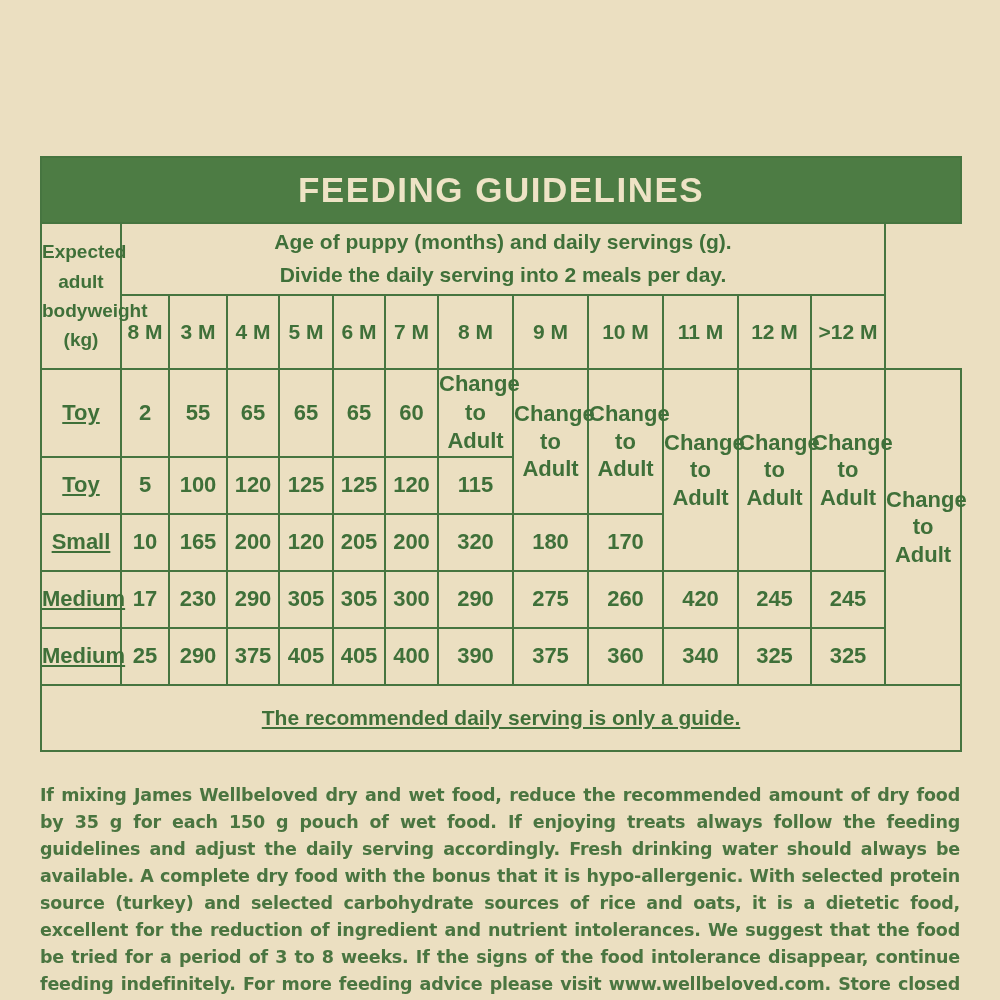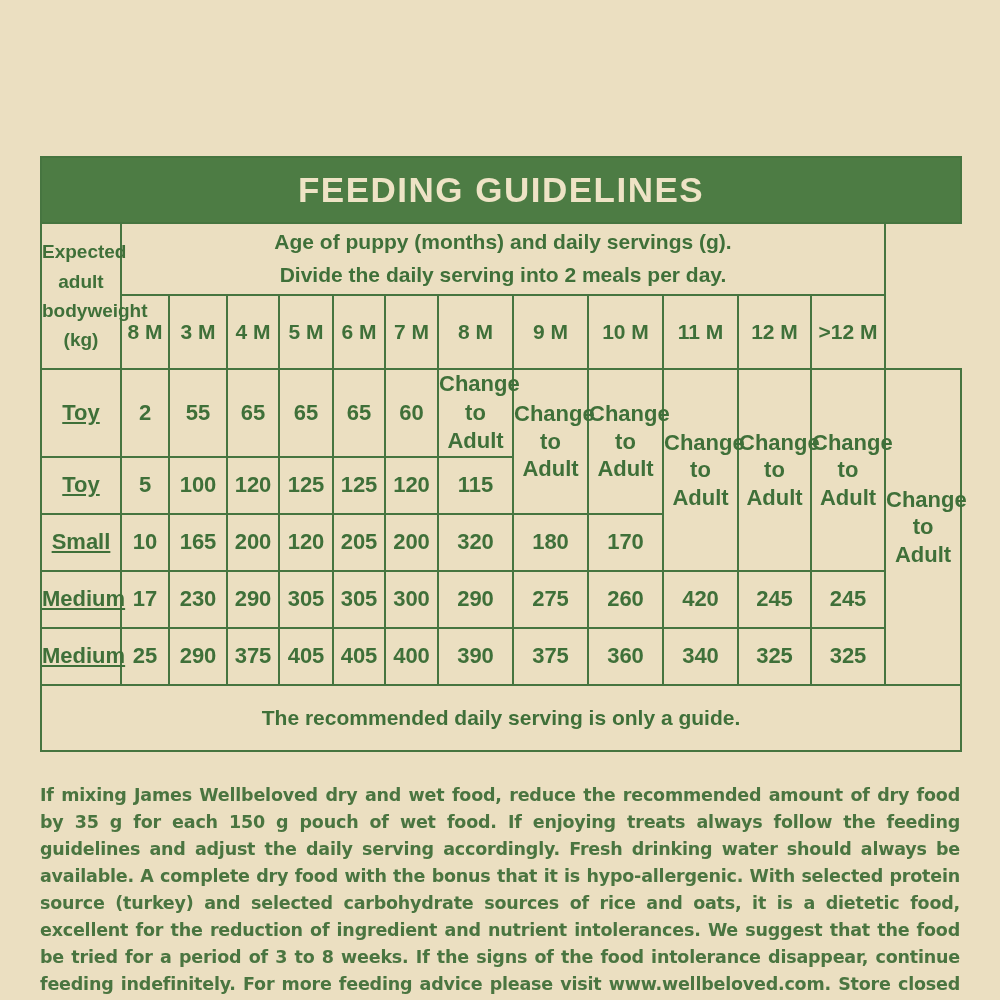--- a/index.html
+++ b/index.html
@@ -58,21 +58,21 @@
     font-size: 19px;
     line-height: 1.55;
   }
   tr.age-row th.age { height: 72px; font-size: 21px; line-height: 1.55; }
   tr.month-row th { height: 74px; font-size: 21px; }
   tr.data-row { height: 57px; }
   tr.data-row td { font-size: 22px; text-align: center; }
   td.size-cell { font-size: 20px; text-decoration: underline; }
   td.chg { font-size: 17px; line-height: 1.25; }
   td.chg-sm { font-size: 14.5px; line-height: 1.3; }
-  tr.footnote-row td { height: 66px; font-size: 21px; }
+  tr.footnote-row td { height: 66px; font-size: 21px; text-decoration: underline; }
   .feeding-note {
     position: absolute;
     left: 40px;
     top: 782px;
     width: 920px;
     font-family: "DejaVu Sans", sans-serif;
     font-weight: 700;
     font-size: 17.5px;
     line-height: 27px;
     letter-spacing: -0.2px;

